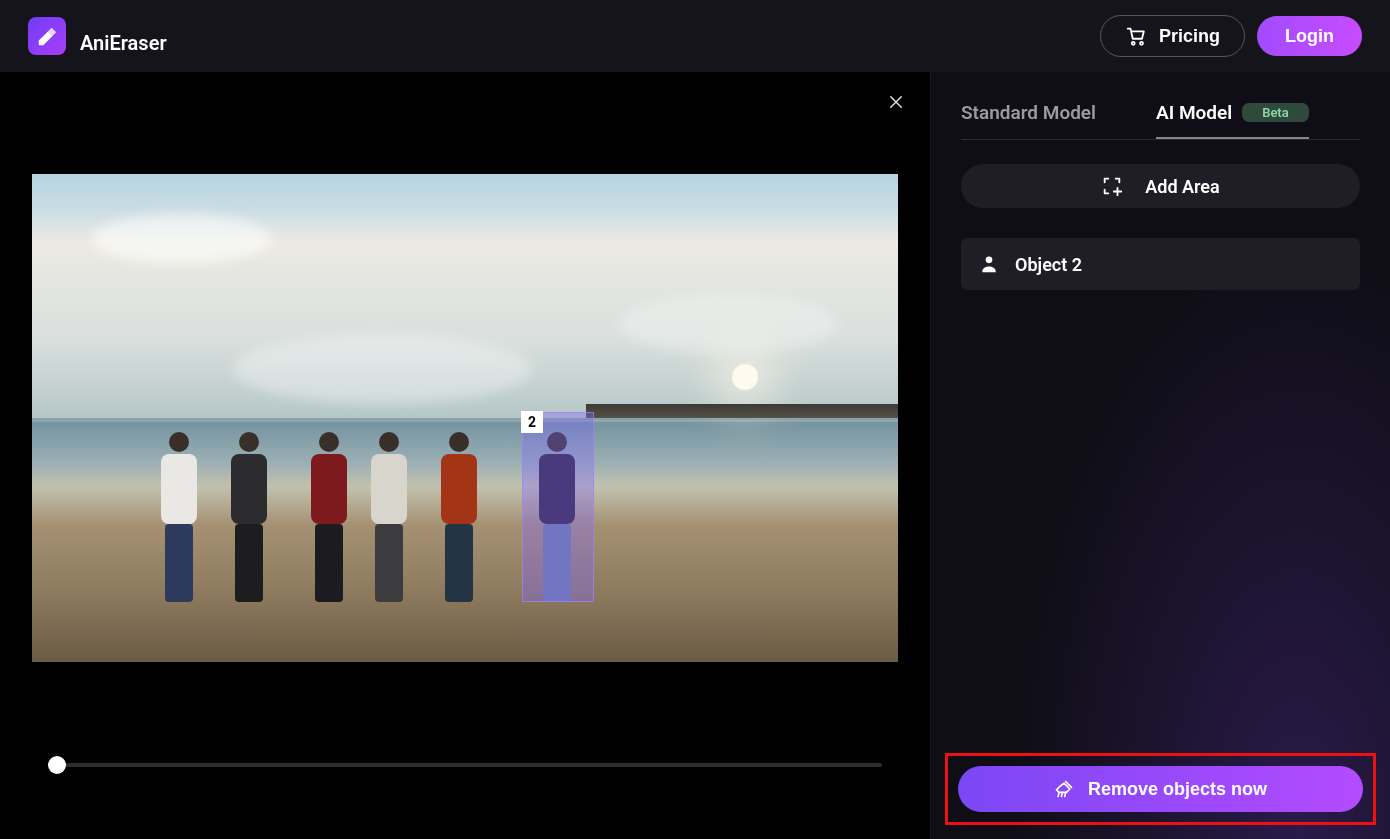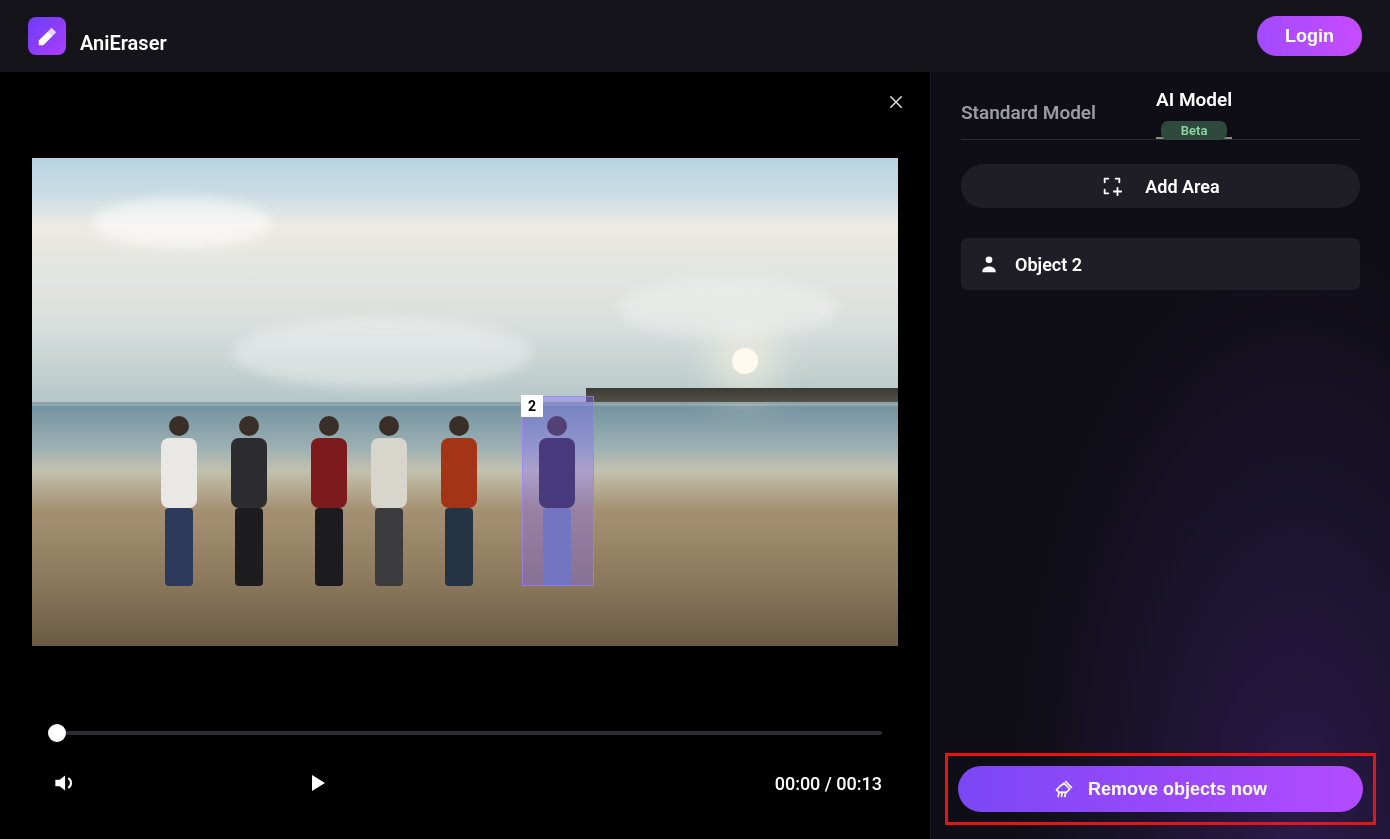--- a/index.html
+++ b/index.html
@@ -117,21 +117,21 @@
   .play{ margin:0 auto; }
   .time{ margin-left:auto; font-size:18px; color:#fff; font-weight:500;}
 
   
   .tabs{ display:flex; gap:60px; border-bottom:1px solid #2a2a32; height:52px; align-items:center;}
   .tab{
     font-size:19px; font-weight:600; color:#9b9aa3; cursor:pointer;
     height:100%; display:flex; align-items:center; gap:10px;
     border-bottom:2px solid transparent;
   }
-  .tab.active{ color:#fff; border-bottom-color:#888;flex-direction:column;}
+  .tab.active{ color:#fff; border-bottom-color:#888;}
   .beta{
     font-size:13px; font-weight:600;
     background:#2f4a3d; color:#8fd5a6;
     padding:2px 20px; border-radius:7px;
   }
   .add-area{
     margin-top:24px;
     height:44px; border-radius:22px; background:#1f1e27;
     display:flex; align-items:center; justify-content:center; gap:22px;
     font-size:18px; font-weight:600; cursor:pointer;
@@ -161,20 +161,30 @@
   <div class="brand">
     <div class="logo">
       <svg width="22" height="22" viewBox="0 0 24 24" fill="none">
         <path d="M3 17 L13 7 L18 12 L8 22 L3 22 Z" fill="#fff"></path>
         <path d="M13 7 L17 3 L22 8 L18 12 Z" fill="#e9d6ff"></path>
       </svg>
     </div>
     <span class="brand-name">AniEraser</span>
   </div>
   <div class="header-right">
+    <button class="pricing-btn">
+      <span>
+        <svg width="22" height="22" viewBox="0 0 24 24" fill="none" stroke="#fff" stroke-width="2" stroke-linecap="round" stroke-linejoin="round">
+          <circle cx="9" cy="20" r="1.6"></circle>
+            <circle cx="18" cy="20" r="1.6"></circle>
+          <path d="M3 4h3l2.5 11h10l2-8H7"></path>
+        </svg>
+      </span>
+      <span>Pricing</span>
+    </button>
     <button class="login-btn">
       <span>Login</span>
     </button>
   </div>
 </div>
 
 <div class="main">
 
   <div class="editor">
     <div class="close-x">
@@ -225,36 +235,20 @@
         <div class="sel-box">
           <div class="sel-tag">2</div>
         </div>
       </div>
     </div>
 
     <div class="controls">
       <div class="progress">
         <div class="progress-track"></div>
         <div class="progress-thumb"></div>
-      </div>
-      <div class="controls-row">
-        <div class="vol">
-          <svg width="26" height="26" viewBox="0 0 24 24" fill="#fff">
-            <path d="M4 9v6h4l5 4V5L8 9H4z"></path>
-            <path d="M16.5 8a5 5 0 010 8" fill="none" stroke="#fff" stroke-width="2" stroke-linecap="round"></path>
-          </svg>
-        </div>
-        <div class="play">
-          <svg width="24" height="24" viewBox="0 0 24 24" fill="#fff">
-              <path d="M7 4v16l13-8z"></path>
-            </svg>
-        </div>
-        <div class="time">
-          <span>00:00</span><span> / </span><span>00:13</span>
-        </div>
       </div>
     </div>
   </div>
 
   <div class="sidebar">
     <div class="tabs">
       <div class="tab">
         <span>Standard Model</span>
       </div>
       <div class="tab active">

